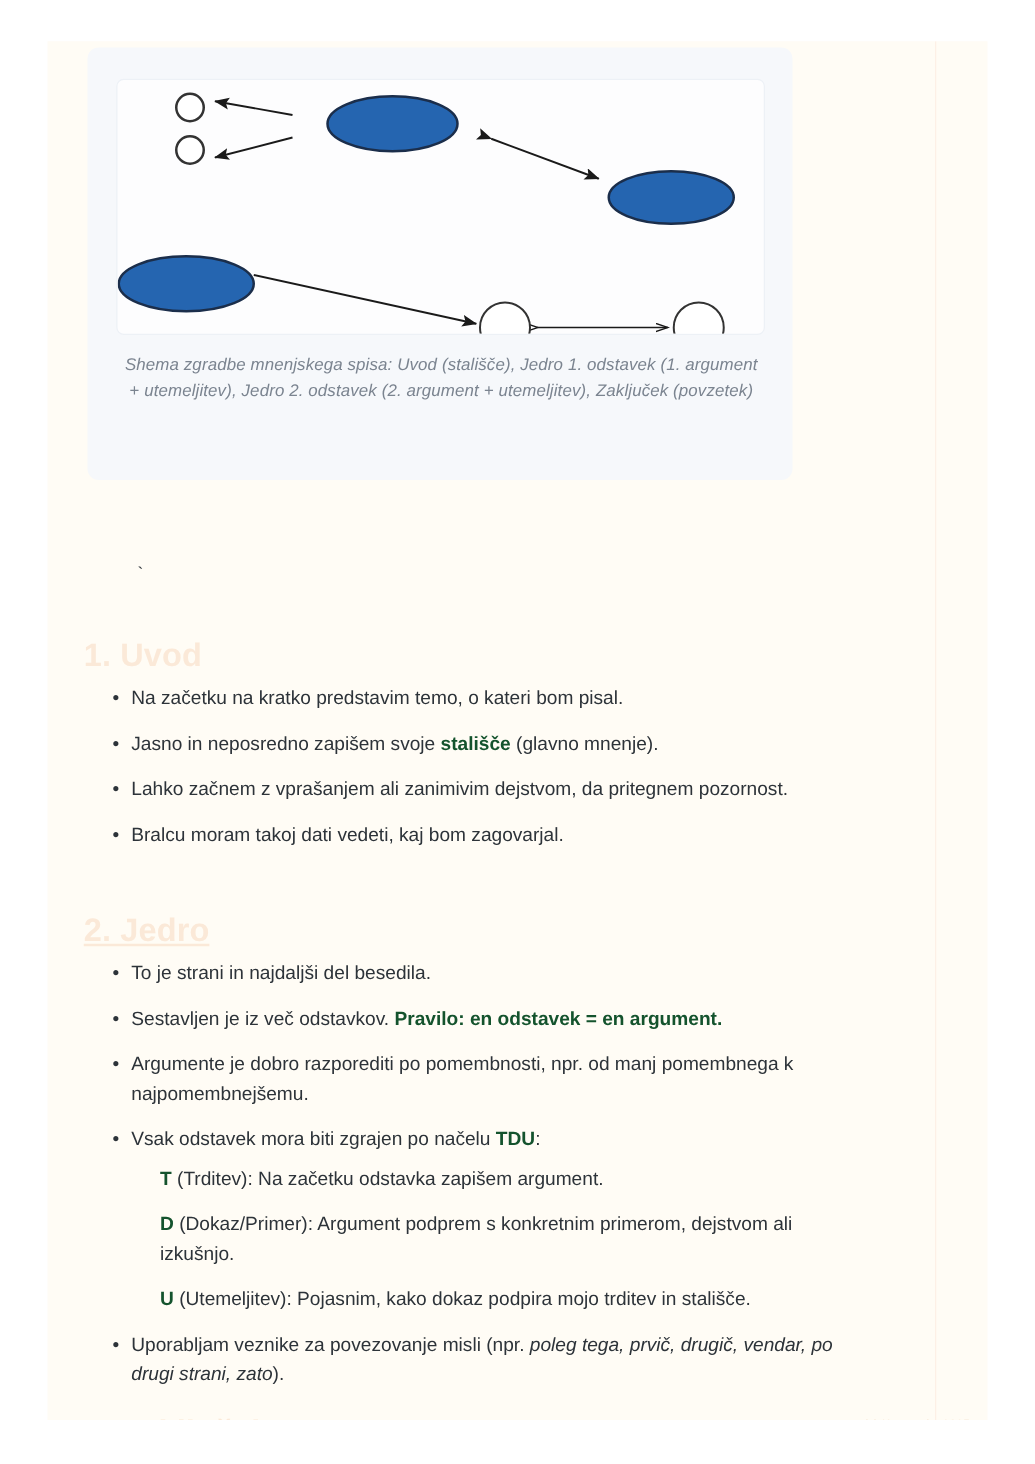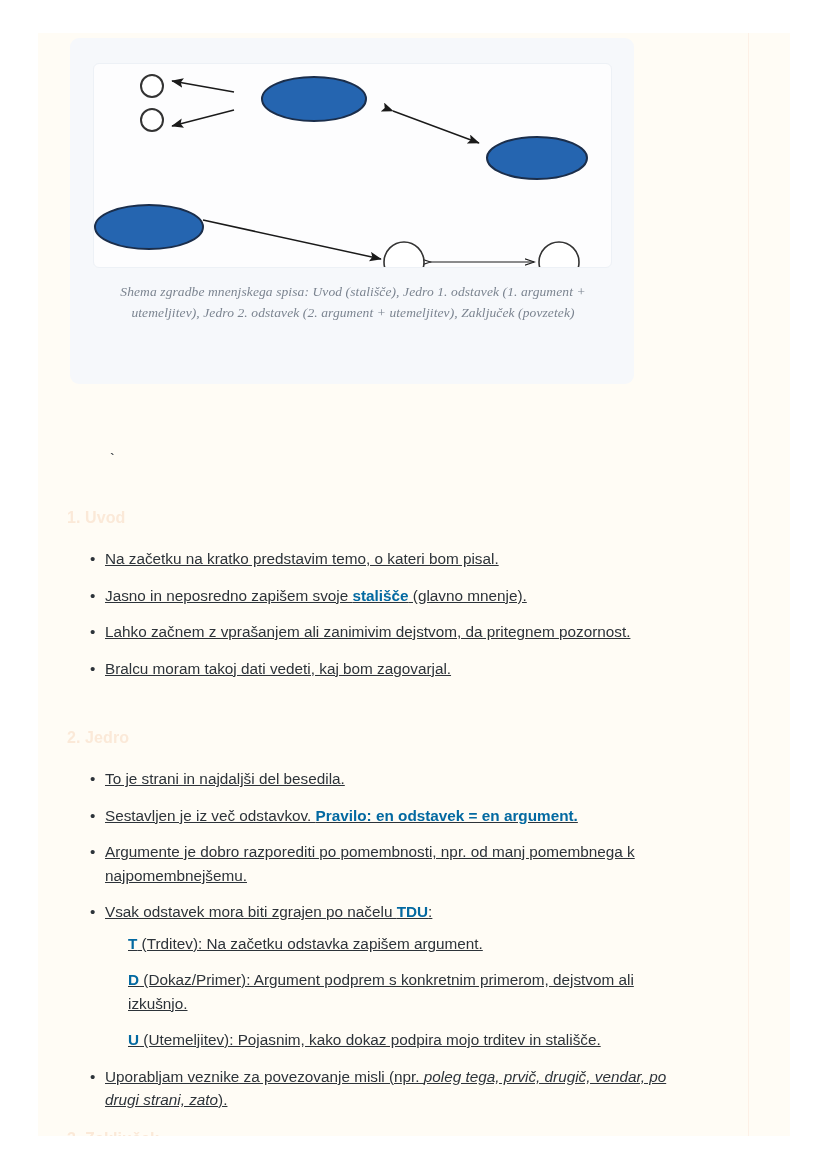--- a/index.html
+++ b/index.html
@@ -45,21 +45,20 @@
 
   
   .image-card {
     position: absolute;
     left: 32px;
     top: 5px;
     width: 564px;
     height: 346px;
     background: #f6f8fb;
     border-radius: 9px;
-    font-family: Liberation Serif, serif;
   }
   .image-inner {
     position: absolute;
     left: 23px;
     top: 25px;
     width: 519px;
     height: 205px;
     background: #fdfdfe;
     border: 1px solid #edf1f6;
     border-radius: 6px;
@@ -87,49 +86,48 @@
     top: 418px;
     font-size: 14px;
     line-height: 18px;
     color: #2d3339;
     font-family: "Liberation Mono", monospace;
   }
 
   .section-heading {
     position: absolute;
     left: 29px;
-    font-size: 16px;
+    font-size: 26px;
     font-weight: bold;
     color: #fbe9d8;
     letter-spacing: 0.1px;
     white-space: nowrap;
   }
   #heading-uvod     { top: 476px; }
-  #heading-jedro    { top: 696px; }
+  #heading-jedro    { top: 696px; text-decoration: underline; }
   #heading-zakljucek{ top: 1097px; }
 
   .bullet-list {
     position: absolute;
     left: 29px;
     width: 600px;
     margin: 0;
     padding: 0;
     list-style: none;
   }
   #list-uvod  { top: 514px; }
   #list-jedro { top: 734px; }
 
   .bullet-list > li {
     position: relative;
     padding-left: 38px;
     margin-bottom: 13px;
     font-size: 15.3px;
     line-height: 23.5px;
     color: #2d3339;
-    text-decoration: underline;
   }
   .bullet-list > li > .marker {
     position: absolute;
     left: 23px;
     top: 0;
     line-height: 23.5px;
     color: #2d3339;
     font-size: 15.3px;
   }
   .bullet-list > li > .marker.disc::before  { content: "\2022"; }
@@ -146,21 +144,21 @@
     font-size: 15.3px;
     line-height: 23.5px;
     color: #2d3339;
   }
   ul.sub-list > li > .marker {
     position: absolute;
     left: 0;
     top: 0;
   }
 
-  b, strong { font-weight: bold; color: #0369a1; }
+  b, strong { font-weight: bold; color: #14532d; }
   i, em { font-style: italic; }
 
   
   #footer-watermark {
     position: absolute;
     right: 14px;
     top: 1101px;
     font-size: 9.5px;
     color: #f3ddc7;
     letter-spacing: 0.2px;

